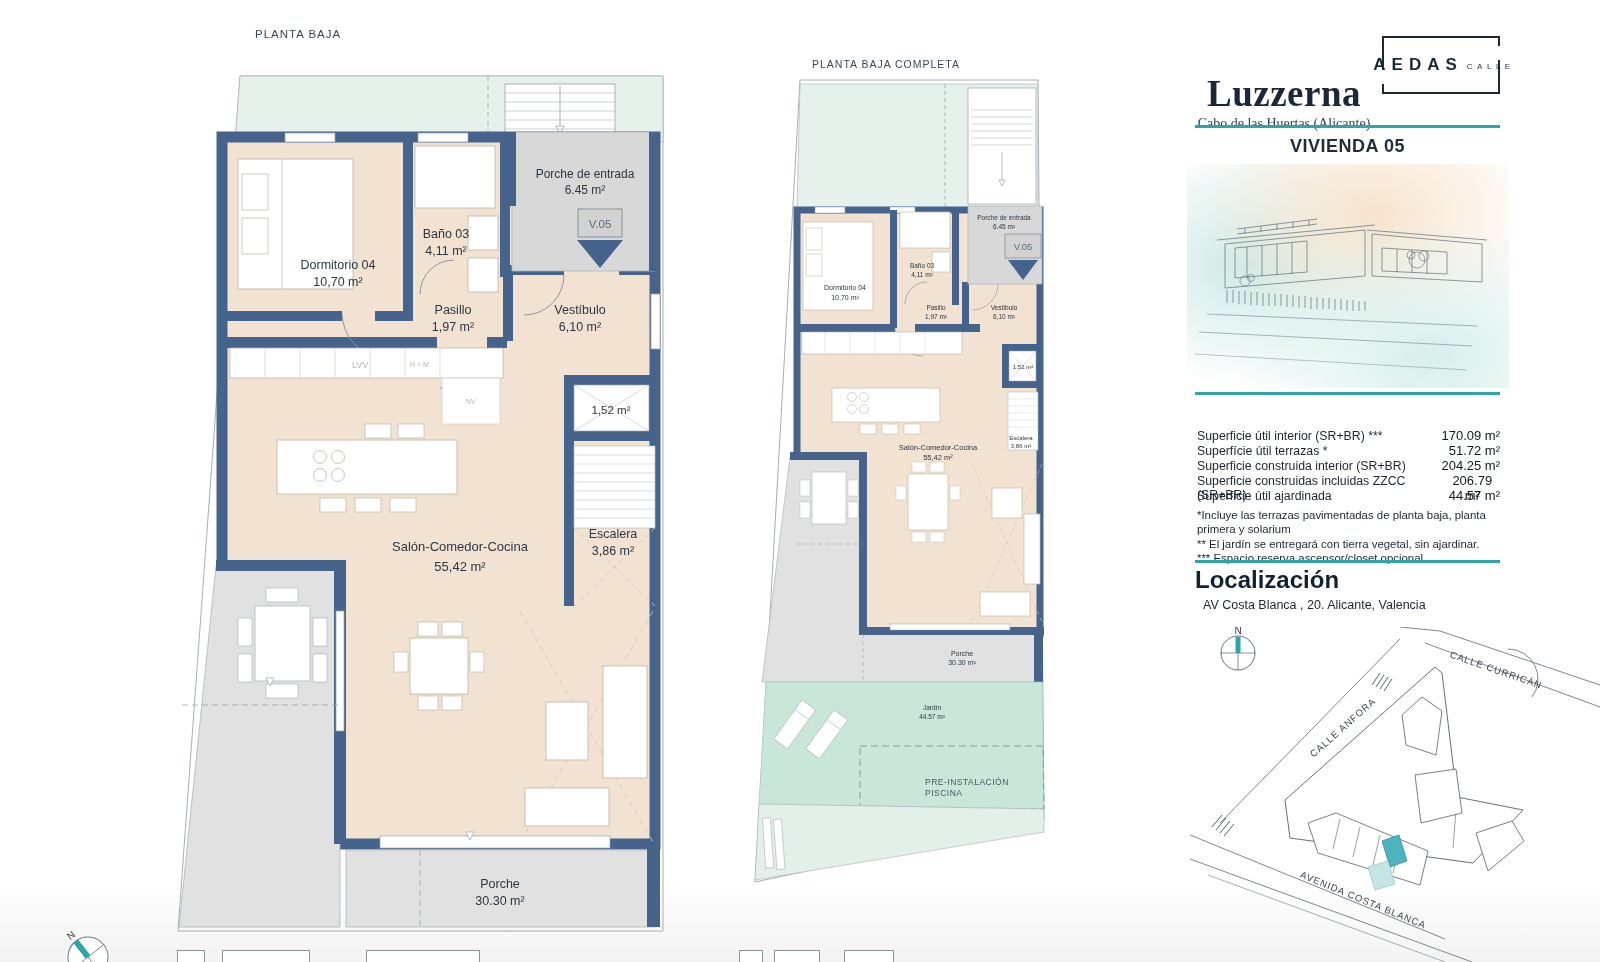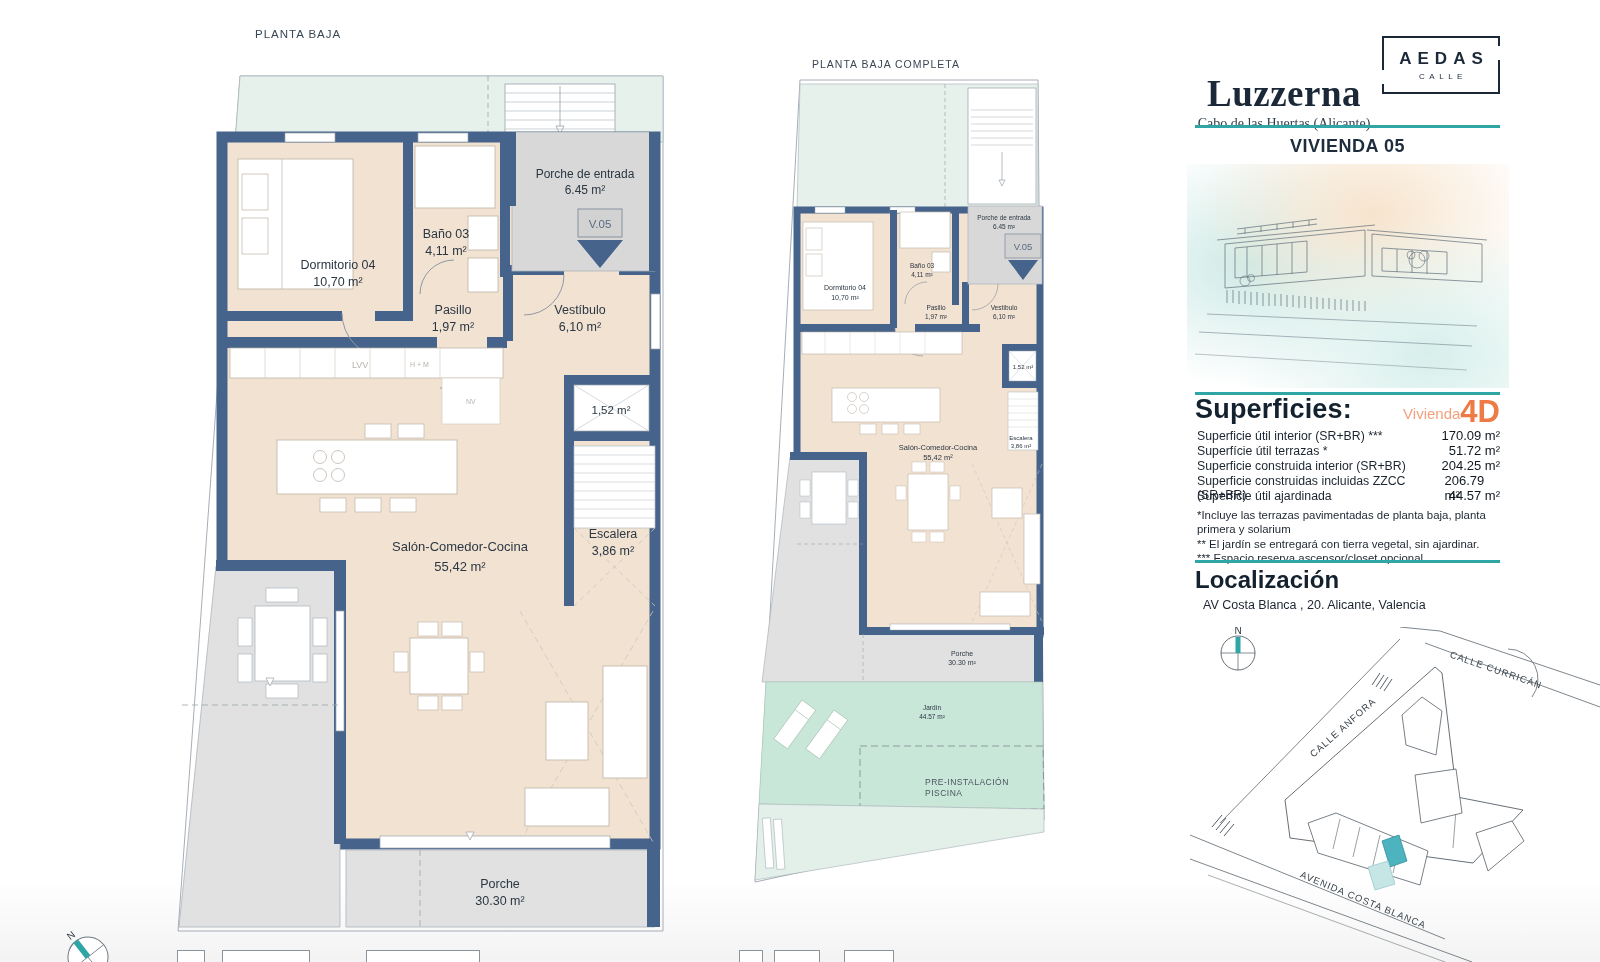--- a/index.html
+++ b/index.html
@@ -9,38 +9,38 @@
   .abs{position:absolute;}
   svg text{font-family:"Liberation Sans",sans-serif;}
 
   
   #panel{left:1195px;top:30px;width:305px;height:570px;}
   .brand-row{position:absolute;top:0;left:0;width:305px;display:flex;justify-content:space-between;}
   .brand-name{width:178px;text-align:center;margin-top:37px;}
   .brand-title{font-family:"Liberation Serif",serif;font-weight:bold;font-size:37px;color:#1b2838;letter-spacing:.5px;line-height:1;margin-top:8px;}
   .brand-sub{font-family:"Liberation Serif",serif;font-size:14px;color:#313f4d;margin-top:4px;}
   .logo{position:relative;width:114px;height:54px;border:2px solid #1b2838;margin-top:6px;
-        display:flex;flex-direction:column;align-items:center;justify-content:center;background:#fff;}
+        display:flex;align-items:center;justify-content:center;background:#fff;}
   .logo::before{content:"";position:absolute;right:-2px;top:8px;width:2px;height:14px;background:#fff;}
   .logo::after{content:"";position:absolute;left:-2px;bottom:8px;width:2px;height:14px;background:#fff;}
   .logo-top{font-size:17px;font-weight:bold;letter-spacing:6px;color:#1b2838;padding-left:6px;}
   .logo-bot{font-size:8px;letter-spacing:4.5px;color:#1b2838;margin-top:3px;padding-left:4px;}
   .tealrule{position:absolute;left:0;width:305px;height:3px;background:#2fa5a5;}
   #vivienda-title{position:absolute;top:106px;left:0;width:305px;text-align:center;
         font-size:18px;font-weight:bold;letter-spacing:.5px;color:#1e2d3d;}
   #sketch{position:absolute;top:134px;left:-8px;}
   .sup-head{position:absolute;top:364px;left:0;width:305px;display:flex;justify-content:space-between;align-items:flex-end;}
   .sup-title{font-size:27px;font-weight:bold;color:#14212e;letter-spacing:.2px;}
   .viv-pair{display:flex;align-items:flex-end;}
   .viv-label{font-size:15px;color:#f2a07e;margin-bottom:3px;}
   .viv-type{font-size:31px;font-weight:bold;color:#ee7b45;line-height:.85;}
   .sup-rows{position:absolute;top:398px;left:2px;width:303px;}
   .srow{display:flex;justify-content:space-between;height:15px;align-items:baseline;}
   .srow .lbl{font-size:12.3px;color:#1c2530;}
-  .srow .val{font-size:13px;color:#10181f;}
+  .srow .val{font-size:13px;color:#10181f;text-align:center;}
   .notes{position:absolute;top:478px;left:2px;width:300px;font-size:11.4px;color:#1c2530;line-height:1.26;}
   .notes div{margin:0;}
   #loc-head{position:absolute;top:536px;left:0;font-size:24px;font-weight:bold;color:#14212e;}
   #loc-addr{position:absolute;top:568px;left:8px;font-size:12.5px;color:#1c2530;}
 
   .sbar{position:absolute;top:950px;height:14px;background:#fff;border:1px solid #8a949c;}
 </style>
 </head>
 <body>
 
@@ -404,27 +404,20 @@
       <circle cx="230" cy="96" r="8"></circle>
         <circle cx="237" cy="92" r="5"></circle>
         <circle cx="224" cy="91" r="4"></circle>
       <circle cx="58" cy="117" r="5"></circle>
         <circle cx="64" cy="114" r="3.5"></circle>
     </g>
   </svg>
 
   <div class="tealrule" style="top:362px;"></div>
 
-  <div class="sup-head">
-    <div class="sup-title">Superficies:</div>
-    <div class="viv-pair">
-      <span class="viv-label">Vivienda</span>
-      <span class="viv-type">4D</span>
-    </div>
-  </div>
 
   <div class="sup-rows">
     <div class="srow">
       <span class="lbl">Superficie útil interior (SR+BR) ***</span>
       <span class="val">170.09 m²</span>
     </div>
     <div class="srow">
       <span class="lbl">Superfície útil terrazas *</span>
       <span class="val">51.72 m²</span>
     </div>

